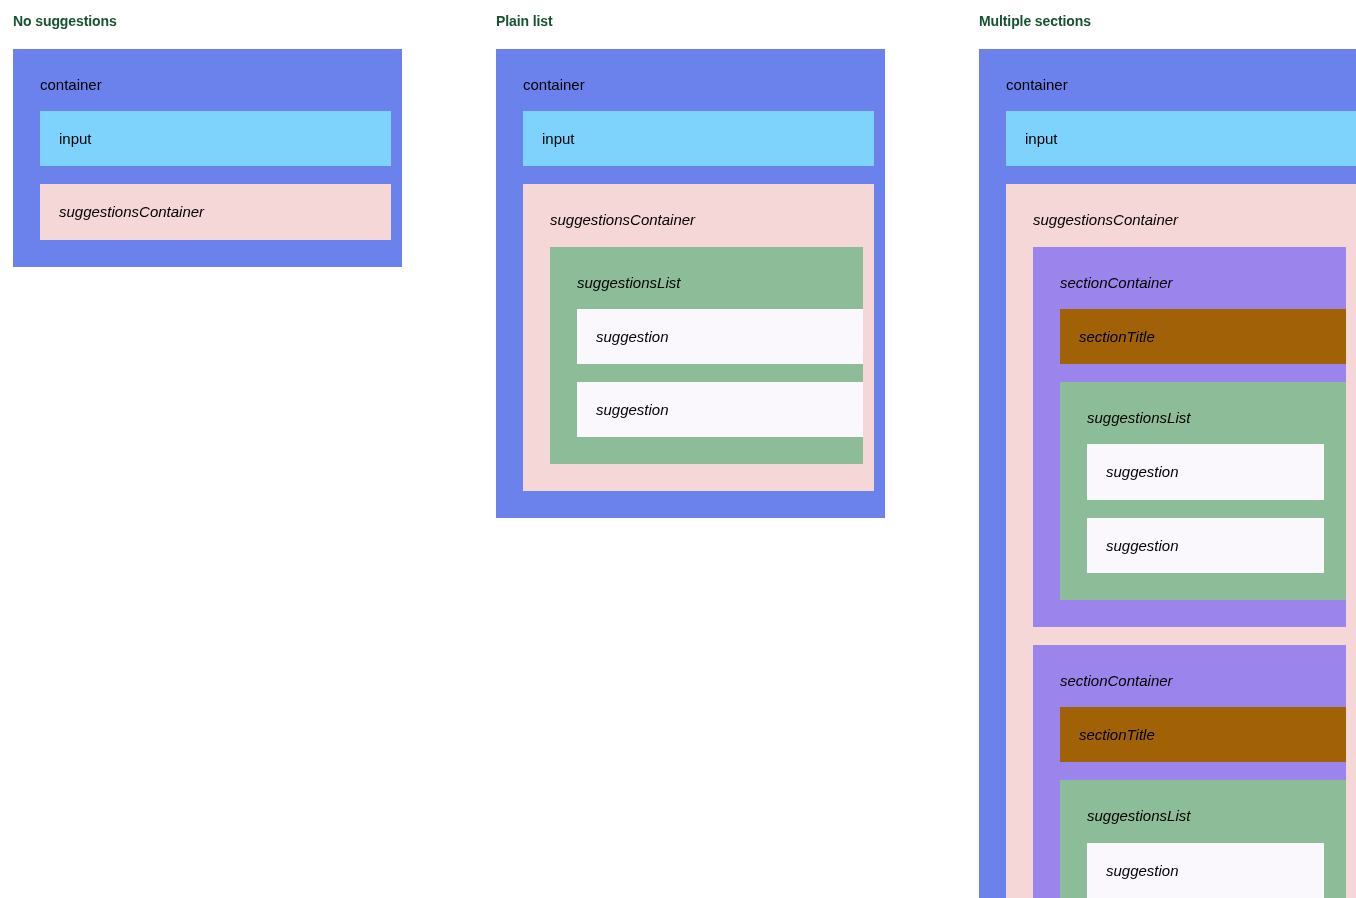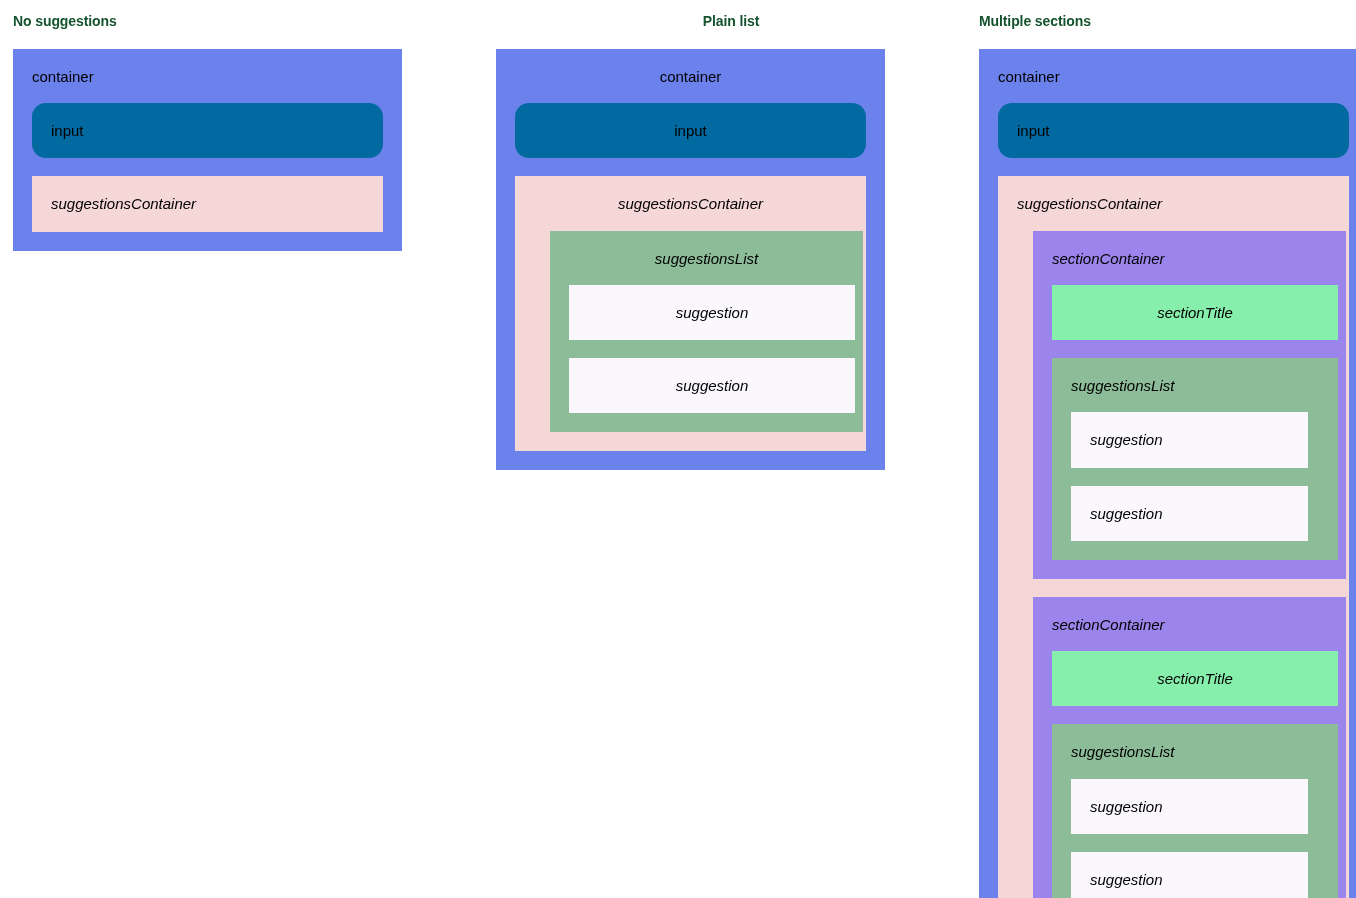--- a/index.html
+++ b/index.html
@@ -33,21 +33,21 @@
     font-size: 14px;
     font-weight: bold;
     color: #14532d;
     line-height: 1.2;
     margin: 0 0 19px 0;
     letter-spacing: -0.1px;
   }
 
   
   .box {
-    padding: 19px;
+    padding: 27px;
     width: 389px;
   }
   .box > .box-label {
     font-size: 15px;
     color: #000000;
     line-height: 1.15;
     display: block;
   }
   .box > .box-label + .box,
   .box > .box-label + .leaf {
@@ -62,34 +62,34 @@
 
   .leaf {
     padding: 19px;
     font-size: 15px;
     color: #000000;
     line-height: 1.15;
   }
 
   
   .c-container      { background: #6b82ec; }
-  .c-input          { background: #0369a1; border-radius: 14px; }
+  .c-input          { background: #7dd3fc; }
   .c-suggestions    { background: #f4d7d6; font-style: italic; }
   .c-list           { background: #8cbd98; }
   .c-suggestion     { background: #faf7fd; }
   .c-section        { background: #9b85ec; }
-  .c-sectiontitle   { background: #86efac; text-align: center; }
+  .c-sectiontitle   { background: #a16207; }
 
   
   .lvl1 { width: 389px; }
   .lvl2 { width: 351px; }
-  .lvl3 { width: 313px; margin-left: 16px; }
+  .lvl3 { width: 313px; }
   .lvl4 { width: 286px; }
 
-  .col2 { margin-left: 13px; text-align: center; }
+  .col2 { margin-left: 13px; }
   .col3 { margin-left: 13px; }
 </style>
 </head>
 <body>
 
 <div class="page">
 
   <div class="column">
     <div class="col-heading">No suggestions</div>
 

